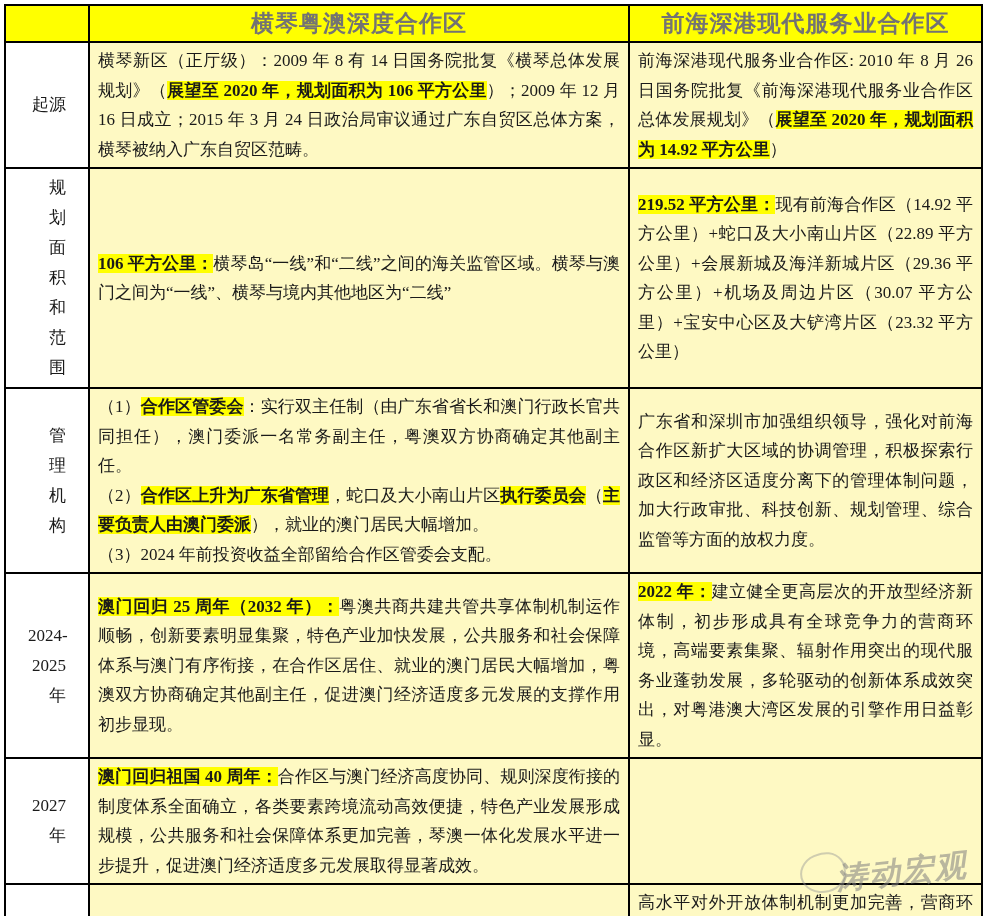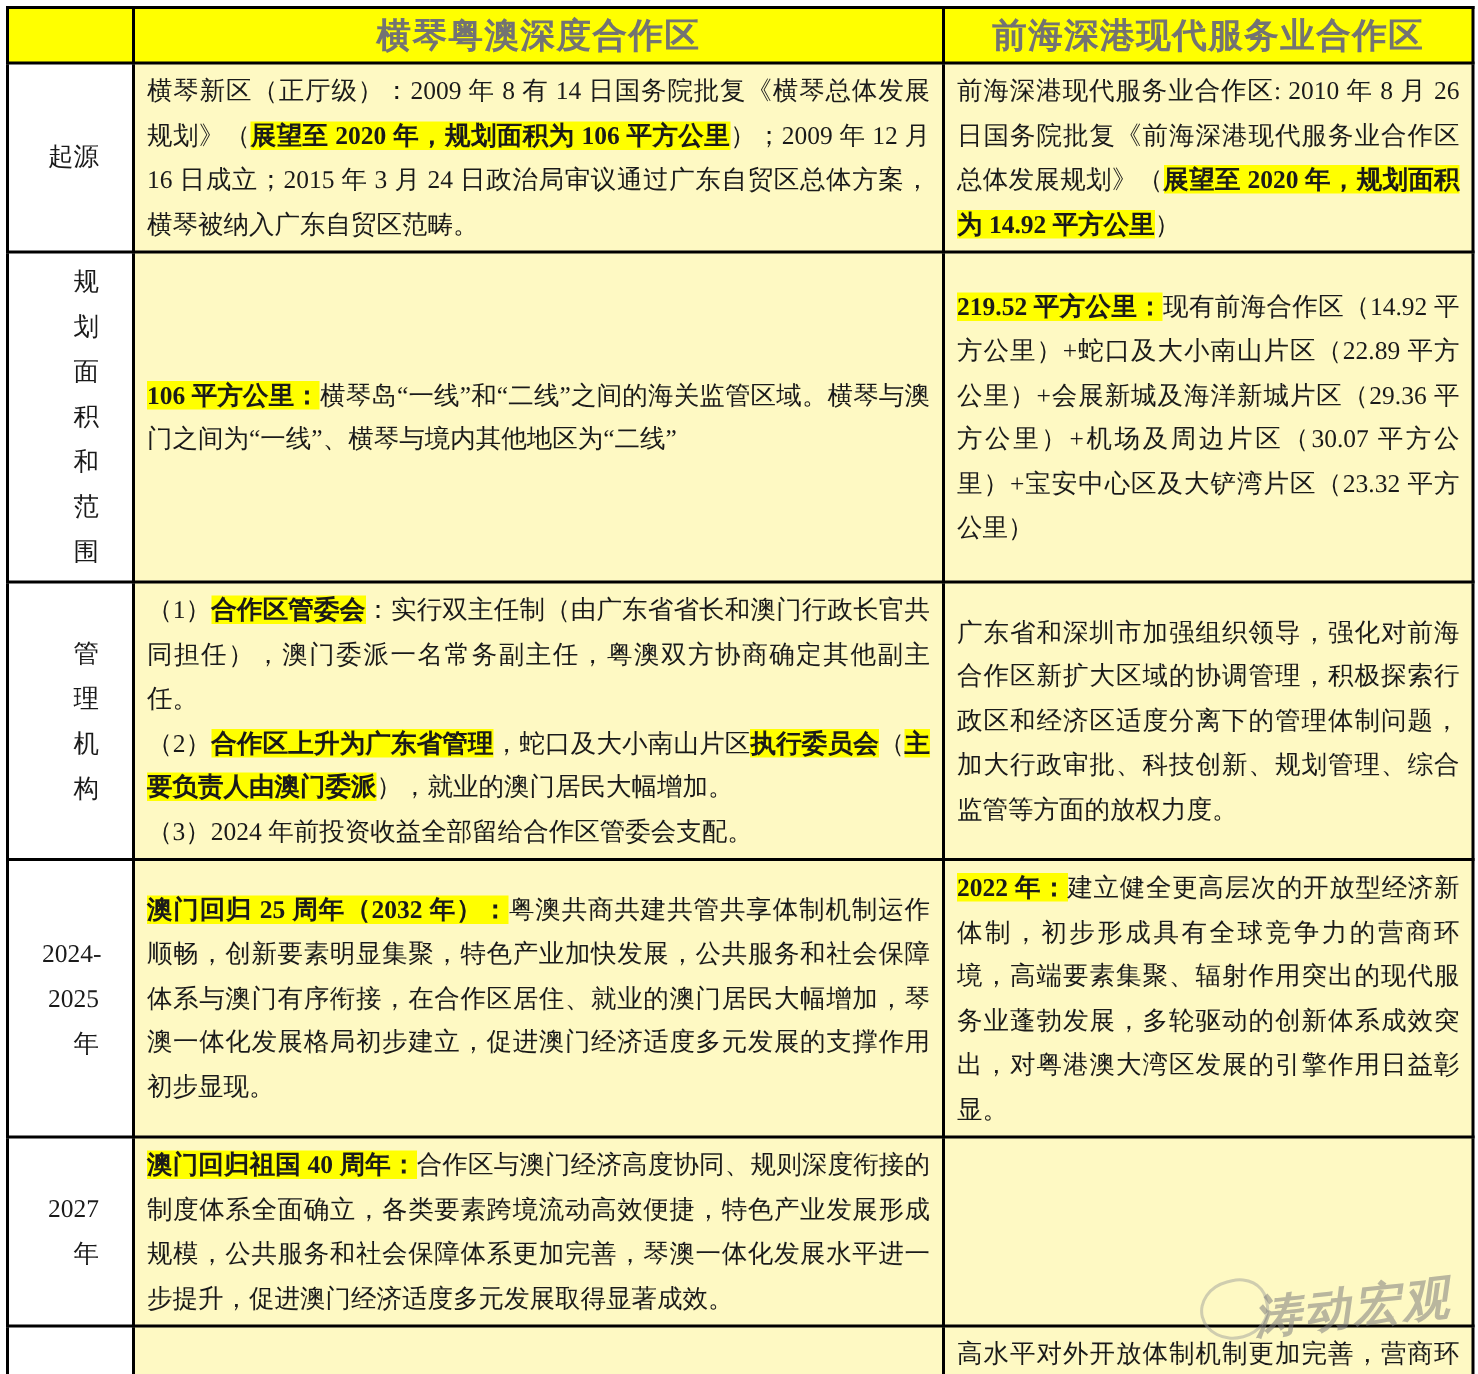--- a/index.html
+++ b/index.html
@@ -124,21 +124,21 @@
             <p><span>（2）</span><span class="hl">合作区上升为广东省管理</span><span>，蛇口及大小南山片区</span><span class="hl">执行委员会</span><span>（</span><span class="hl">主要负责人由澳门委派</span><span>），就业的澳门居民大幅增加。</span></p>
             <p><span>（3）2024 年前投资收益全部留给合作区管委会支配。</span></p>
           </td>
           <td class="cell">
             <p><span>广东省和深圳市加强组织领导，强化对前海合作区新扩大区域的协调管理，积极探索行政区和经济区适度分离下的管理体制问题，加大行政审批、科技创新、规划管理、综合监管等方面的放权力度。</span></p>
           </td>
         </tr>
         <tr>
           <td class="label">2024-2025 年</td>
           <td class="cell">
-            <p><span class="hl">澳门回归 25 周年（2032 年）：</span><span>粤澳共商共建共管共享体制机制运作顺畅，创新要素明显集聚，特色产业加快发展，公共服务和社会保障体系与澳门有序衔接，在合作区居住、就业的澳门居民大幅增加，琴澳一体化发展格局初步建立，促进澳门经济适度多元发展的支撑作用初步显现。</span></p>
+            <p><span class="hl">澳门回归 25 周年（2032 年）：</span><span>粤澳共商共建共管共享体制机制运作顺畅，创新要素明显集聚，特色产业加快发展，公共服务和社会保障体系与澳门有序衔接，在合作区居住、就业的澳门居民大幅增加，粤澳双方协商确定其他副主任，促进澳门经济适度多元发展的支撑作用初步显现。</span></p>
           </td>
           <td class="cell">
             <p><span class="hl">2022 年：</span><span>建立健全更高层次的开放型经济新体制，初步形成具有全球竞争力的营商环境，高端要素集聚、辐射作用突出的现代服务业蓬勃发展，多轮驱动的创新体系成效突出，对粤港澳大湾区发展的引擎作用日益彰显。</span></p>
           </td>
         </tr>
         <tr>
           <td class="label">2027 年</td>
           <td class="cell">
             <p><span class="hl">澳门回归祖国 40 周年：</span><span>合作区与澳门经济高度协同、规则深度衔接的制度体系全面确立，各类要素跨境流动高效便捷，特色产业发展形成规模，公共服务和社会保障体系更加完善，琴澳一体化发展水平进一步提升，促进澳门经济适度多元发展取得显著成效。</span></p>
           </td>

